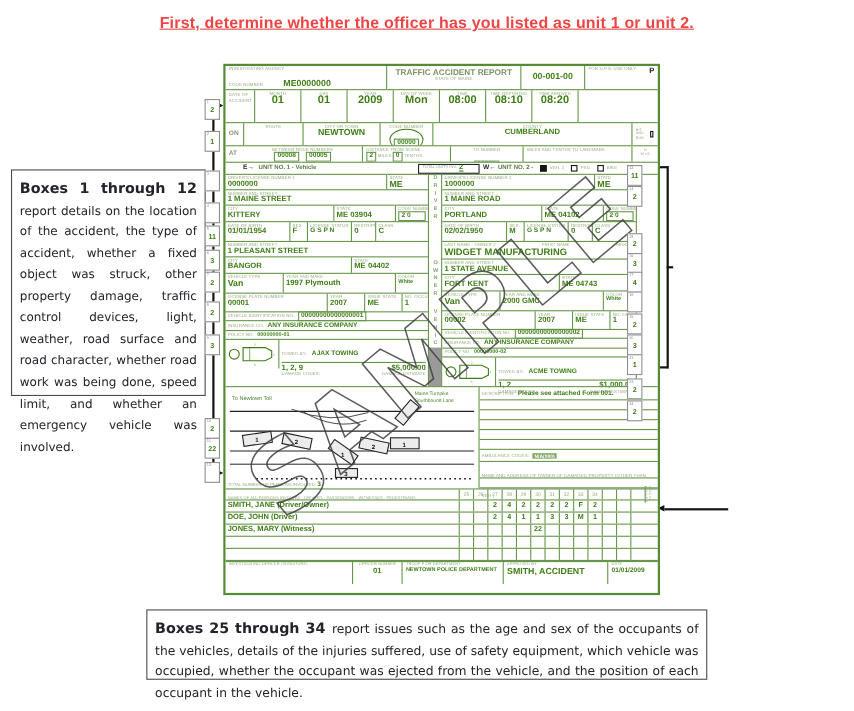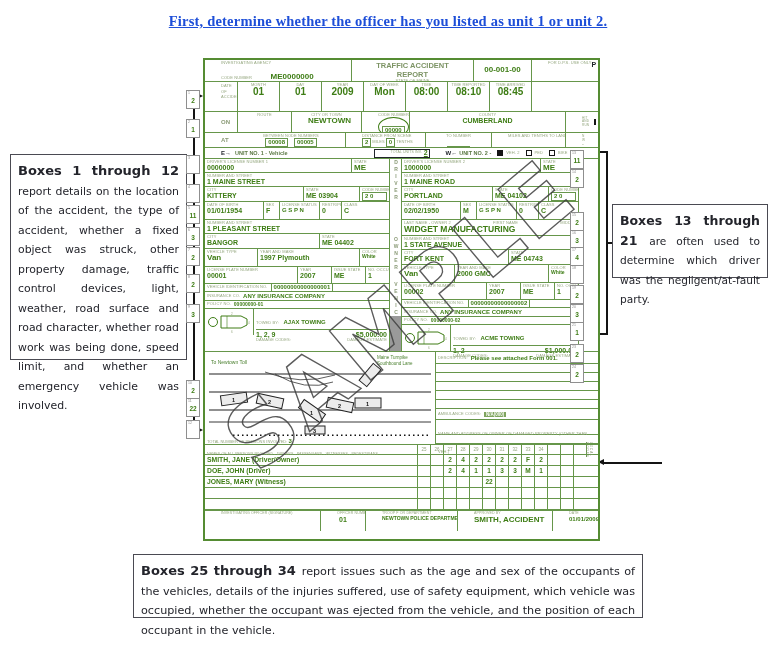--- a/index.html
+++ b/index.html
@@ -1,21 +1,21 @@
 <!DOCTYPE html>
 <html><head>
 <meta charset="utf-8">
 <style>
   html,body{margin:0;padding:0;background:#fff;}
   .page{position:relative;width:776px;height:646px;background:#fff;overflow:hidden;
         font-family:"Liberation Sans",sans-serif;}
   
   .title{position:absolute;top:13px;left:0;right:0;text-align:center;
-         font-family:Liberation Serif, serif;font-weight:bold;font-size:14.5px;
-         color:#1d4ed8;text-decoration:underline;letter-spacing:.2px;}
+         font-family:Liberation Sans, sans-serif;font-weight:bold;font-size:14.5px;
+         color:#ef4444;text-decoration:underline;letter-spacing:.2px;}
   
   .callout{position:absolute;border:1.5px solid #4a4a52;background:#fff;
            font-family:"DejaVu Sans",sans-serif;color:#23242b;padding:5px 7px;
            text-align:justify;line-height:1.22;box-sizing:border-box;}
   .callout b{font-size:13px;}
   .callout span{font-size:10.9px;}
   .co-left{left:10px;top:154px;width:177px;height:206px;}
   .co-right{left:612px;top:204px;width:156px;height:74px;}
   .co-right b{font-size:12.5px;}
   .co-right span{font-size:10.6px;}
@@ -26,21 +26,21 @@
   .vline{width:1.5px;} .hline{height:1.5px;}
   .tri-r{position:absolute;width:0;height:0;border-top:3.5px solid transparent;
          border-bottom:3.5px solid transparent;border-left:6px solid #141414;}
   .tri-l{position:absolute;width:0;height:0;border-top:3.5px solid transparent;
          border-bottom:3.5px solid transparent;border-right:6px solid #141414;}
   
   .form{position:absolute;left:203px;top:58px;width:397px;height:483px;
         border:2px solid #558c33;background:#fff;display:flex;flex-direction:column;
         box-sizing:border-box;}
   .frow{display:flex;border-bottom:1px solid #66964a;box-sizing:border-box;flex:none;}
-  .fcell{box-sizing:border-box;padding:1px 16px;overflow:hidden;}
+  .fcell{box-sizing:border-box;padding:1px 3px;overflow:hidden;}
   .bl{border-left:1px solid #66964a;}
   .c{text-align:center;}
   .grow{flex:1;min-width:0;}
   .lbl{font-size:4px;color:#96a880;line-height:1.1;letter-spacing:.1px;white-space:nowrap;}
   .lblrow{display:flex;justify-content:space-between;}
   .val{color:#3e7d15;font-weight:bold;line-height:1.05;white-space:nowrap;}
   .v5{font-size:5px;} .v6{font-size:6px;} .v7{font-size:7px;}
   .v8{font-size:8px;} .v9{font-size:8.5px;} .v10{font-size:10px;}
   .gtitle{color:#7d9465;font-weight:bold;font-size:7.5px;}
   .boxed{border:1px solid #66964a;padding:0 2px;}
@@ -149,24 +149,20 @@
 
   <div>
     <div class="hline" style="left:604px;top:462px;width:58px;"></div>
     <div class="tri-l" style="left:598px;top:459px;"></div>
   </div>
 
   <div class="callout co-left">
     <b>Boxes 1 through 12</b>
     <span>report details on the location of the accident, the type of accident, whether a fixed object was struck, other property damage, traffic control devices, light, weather, road surface and road character, whether road work was being done, speed limit, and whether an emergency vehicle was involved.</span>
   </div>
-  <div class="callout co-right">
-    <b>Boxes 13 through 21</b>
-    <span>are often used to determine which driver was the negligent/at-fault party.</span>
-  </div>
   <div class="callout co-bottom">
     <b>Boxes 25 through 34</b>
     <span>report issues such as the age and sex of the occupants of the vehicles, details of the injuries suffered, use of safety equipment, which vehicle was occupied, whether the occupant was ejected from the vehicle, and the position of each occupant in the vehicle.</span>
   </div>
 
   <div class="form">
 
     <div class="frow" style="height:22px;">
       <div class="fcell" style="width:146px;">
         <div class="lbl">INVESTIGATING AGENCY</div>
@@ -222,21 +218,21 @@
 </div>
       <div class="clone-host">
   <div class="dfield">
     <div class="lbl c">TIME REPORTED</div>
     <div class="val v10 c">08:10</div>
   </div>
 </div>
       <div class="clone-host">
   <div class="dfield">
     <div class="lbl c">TIME ARRIVED</div>
-    <div class="val v10 c">08:45</div>
+    <div class="val v10 c">08:20</div>
   </div>
 </div>
       <div class="fcell bl grow"></div>
     </div>
 
     <div class="frow" style="height:21px;">
       <div class="fcell" style="width:16px;display:flex;align-items:center;">
         <span style="font-size:6px;font-weight:bold;color:#8a9a76;">ON</span>
       </div>
       <div class="fcell bl c" style="width:54px;">

